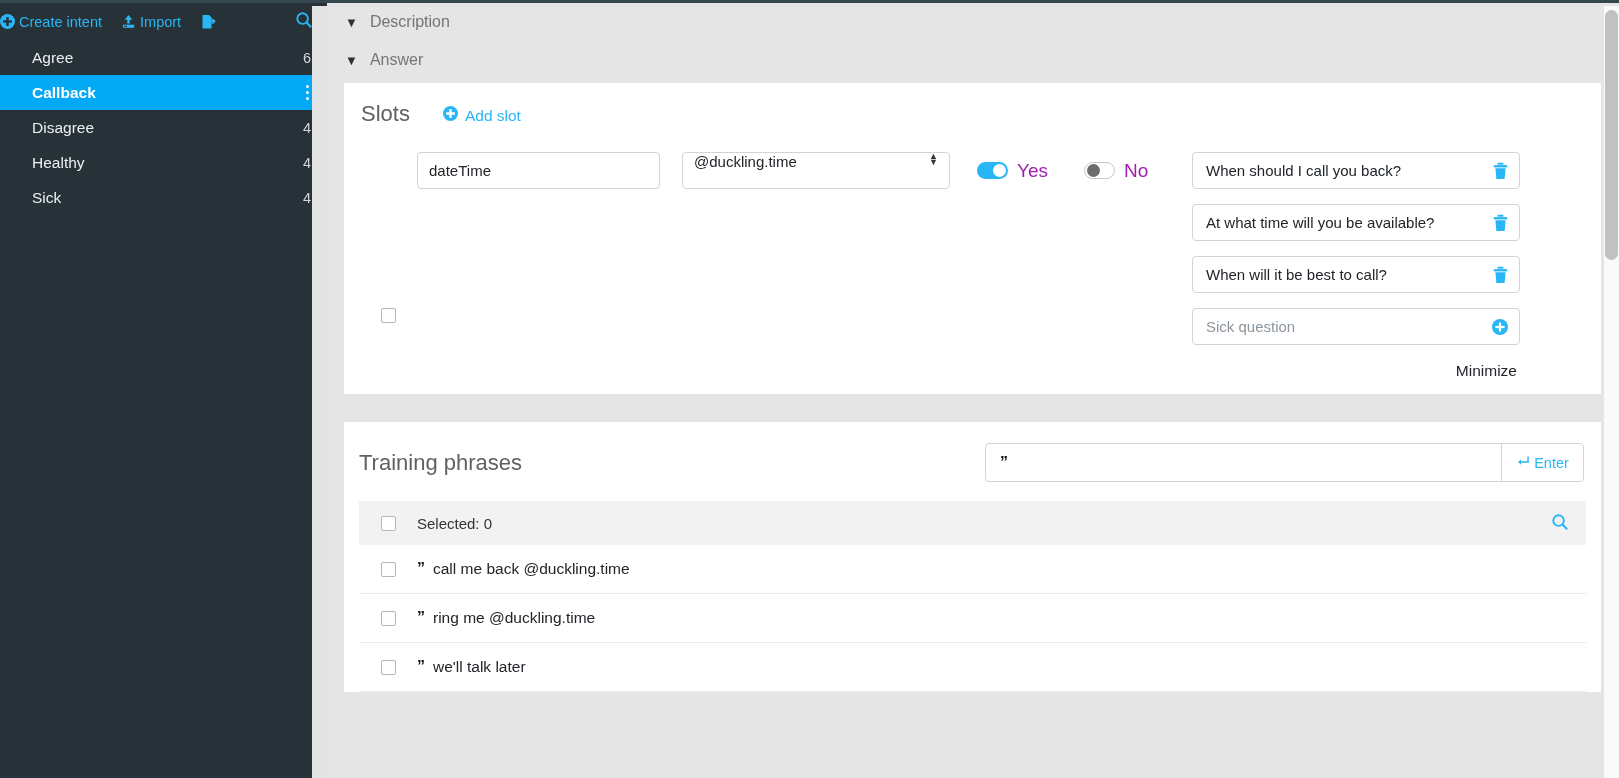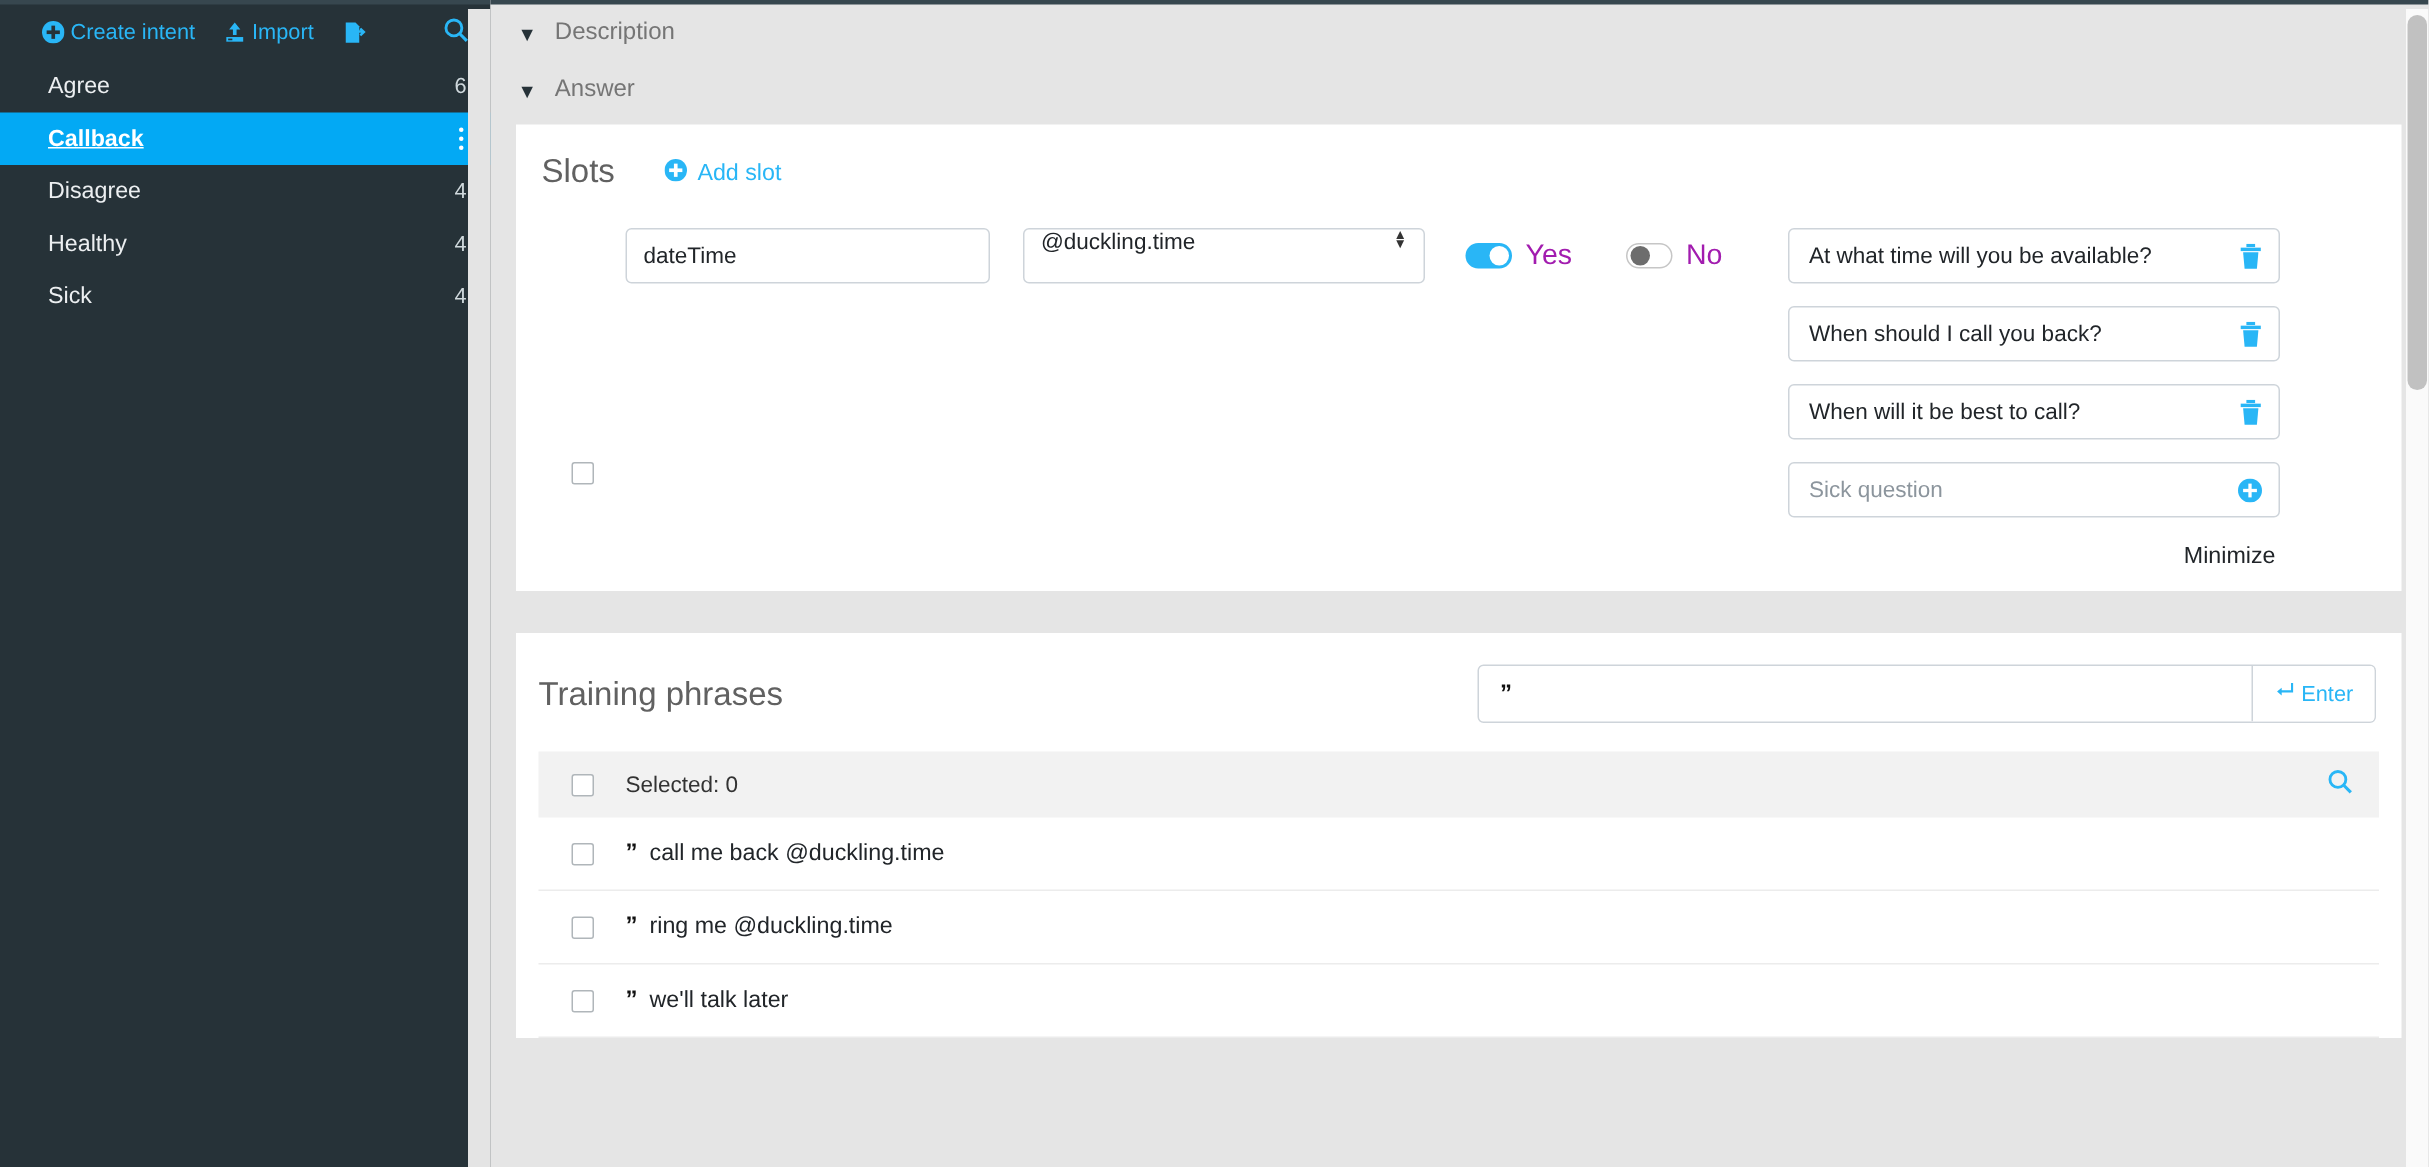--- a/index.html
+++ b/index.html
@@ -16,21 +16,21 @@
   #sidebar {
     position: absolute; left: 0; top: 0;
     width: 327px; height: 778px;
     background: #263238;
     border-top: 3px solid #37474f;
     overflow: hidden;
   }
   #sidebar-toolbar {
     height: 37px;
     display: flex; align-items: center;
-    padding: 0 14px 0 28px;
+    padding: 0 14px 0 0;
     color: #29b6f6;
     font-size: 14.5px;
   }
   .tool-btn {
     display: flex; align-items: center; gap: 4px;
     color: #29b6f6; cursor: pointer; white-space: nowrap;
   }
   .tool-btn + .tool-btn { margin-left: 19px; }
   .tool-ico { display: inline-flex; align-items: center; }
   #tb-search { margin-left: auto; display:flex; align-items:center; cursor:pointer; }
@@ -42,21 +42,20 @@
     color: #eceff1;
     font-size: 15.5px;
     cursor: pointer;
   }
   .intent-row .nm { flex: 1; }
   .intent-row .ct { color: #cfd8dc; font-size: 14.5px; }
   .intent-row.selected {
     background: #03a9f4;
     color: #ffffff;
     font-weight: bold;
-    text-decoration: underline;
   }
   .intent-row.selected .nm { font-weight: bold; }
   .kebab { display: flex; flex-direction: column; gap: 2.5px; align-items: center; padding: 0 2px; }
   .kebab i { width: 3.5px; height: 3.5px; background: #fff; border-radius: 50%; display:block; }
 
   
   #main {
     position: absolute; left: 327px; top: 0;
     width: 1292px; height: 778px;
     background: #e5e5e5;
@@ -348,32 +347,32 @@
                 <span class="knob"></span>
               </span>
             <span class="tgl-lbl">No</span>
           </div>
         </div>
 
         <div class="c-q" style="padding-right:15px;">
           <div class="q-list">
 
             <div class="q-row">
-              <span>At what time will you be available?</span>
+              <span>When should I call you back?</span>
               <span class="q-act">
                 <svg width="15" height="17" viewBox="0 0 15 17">
                     <rect x="4.6" y="0" width="5.8" height="2.2" fill="#29b6f6"></rect>
                     <rect x="0.8" y="2.6" width="13.4" height="2.3" fill="#29b6f6"></rect>
                     <path d="M2.4 5.7 H12.6 L11.6 16.6 H3.4 Z" fill="#29b6f6"></path>
                   </svg>
               </span>
             </div>
 
             <div class="q-row">
-              <span>When should I call you back?</span>
+              <span>At what time will you be available?</span>
               <span class="q-act">
                 <svg width="15" height="17" viewBox="0 0 15 17">
                     <rect x="4.6" y="0" width="5.8" height="2.2" fill="#29b6f6"></rect>
                     <rect x="0.8" y="2.6" width="13.4" height="2.3" fill="#29b6f6"></rect>
                     <path d="M2.4 5.7 H12.6 L11.6 16.6 H3.4 Z" fill="#29b6f6"></path>
                   </svg>
               </span>
             </div>
 
             <div class="q-row">

